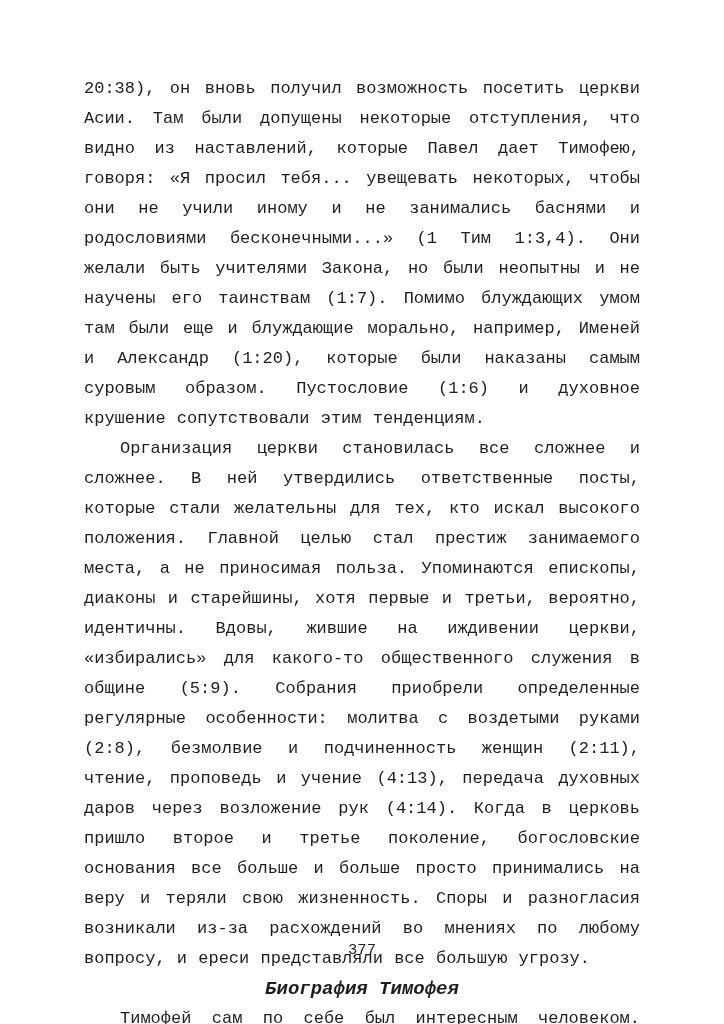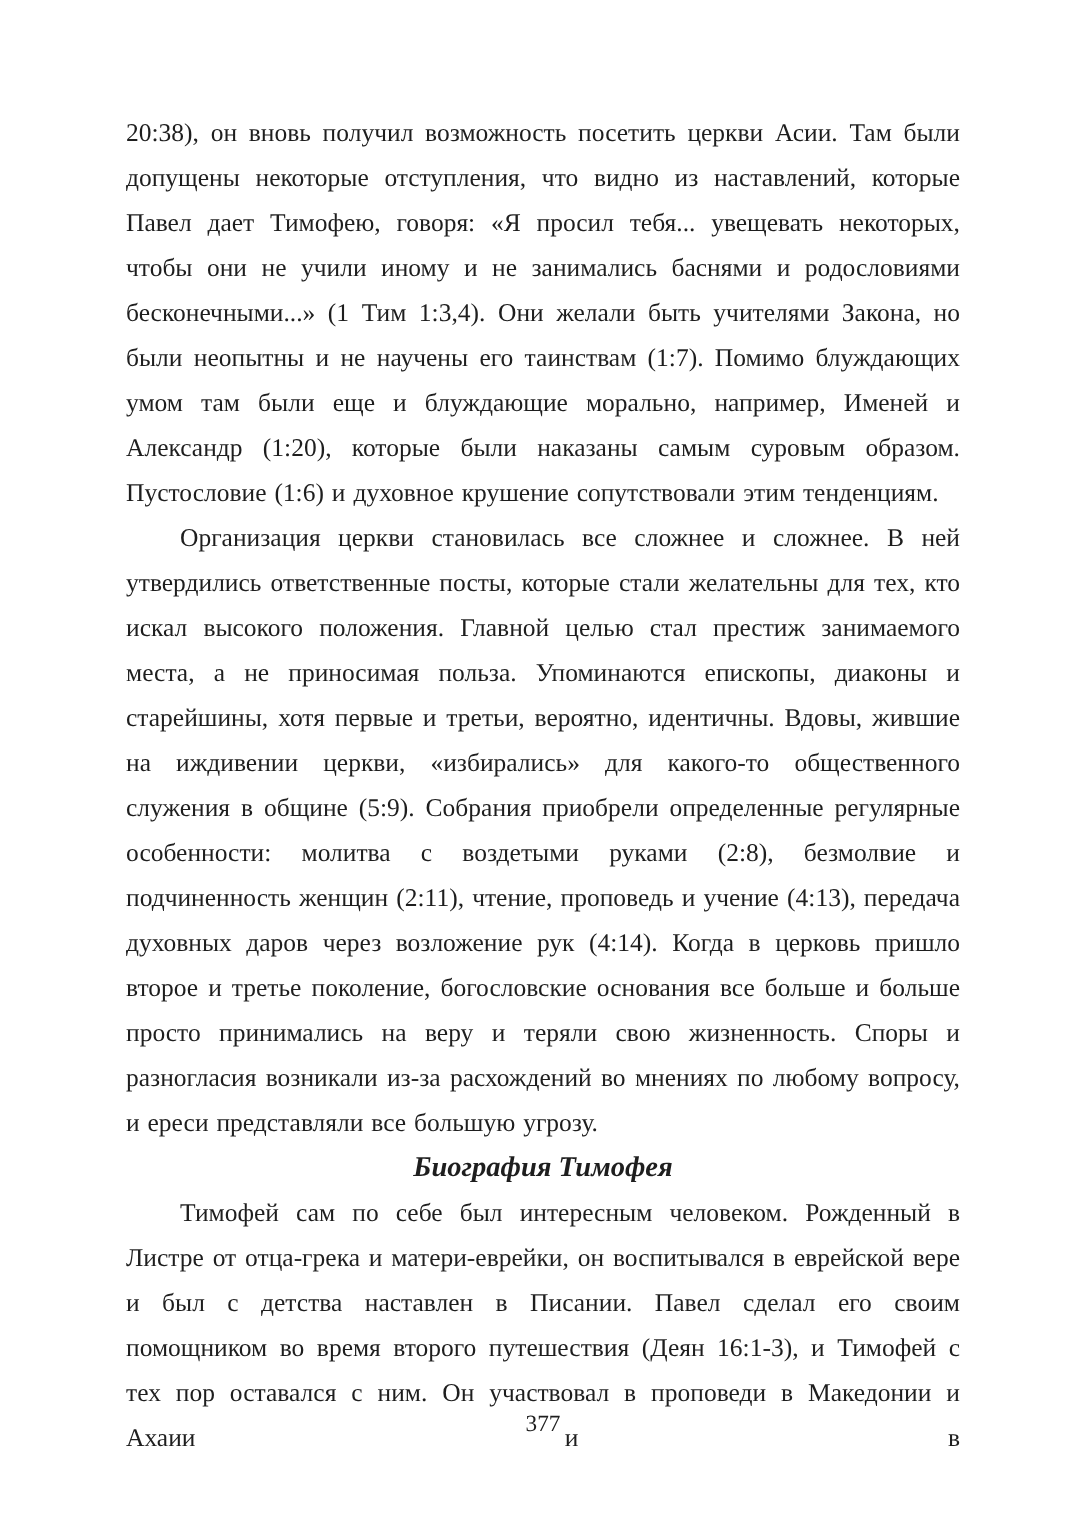--- a/index.html
+++ b/index.html
@@ -7,21 +7,21 @@
     padding: 0;
     background: #ffffff;
   }
   .page {
     position: relative;
     box-sizing: border-box;
     width: 724px;
     height: 1024px;
     background: #ffffff;
     padding: 74px 84px 0 84px;
-    font-family: Liberation Serif, serif;
+    font-family: Liberation Mono, monospace;
     font-size: 17px;
     line-height: 30px;
     color: #1e1e1e;
     overflow: hidden;
   }
   .para {
     margin: 0;
     text-align: justify;
     hyphens: none;
     word-spacing: 0.06em;

